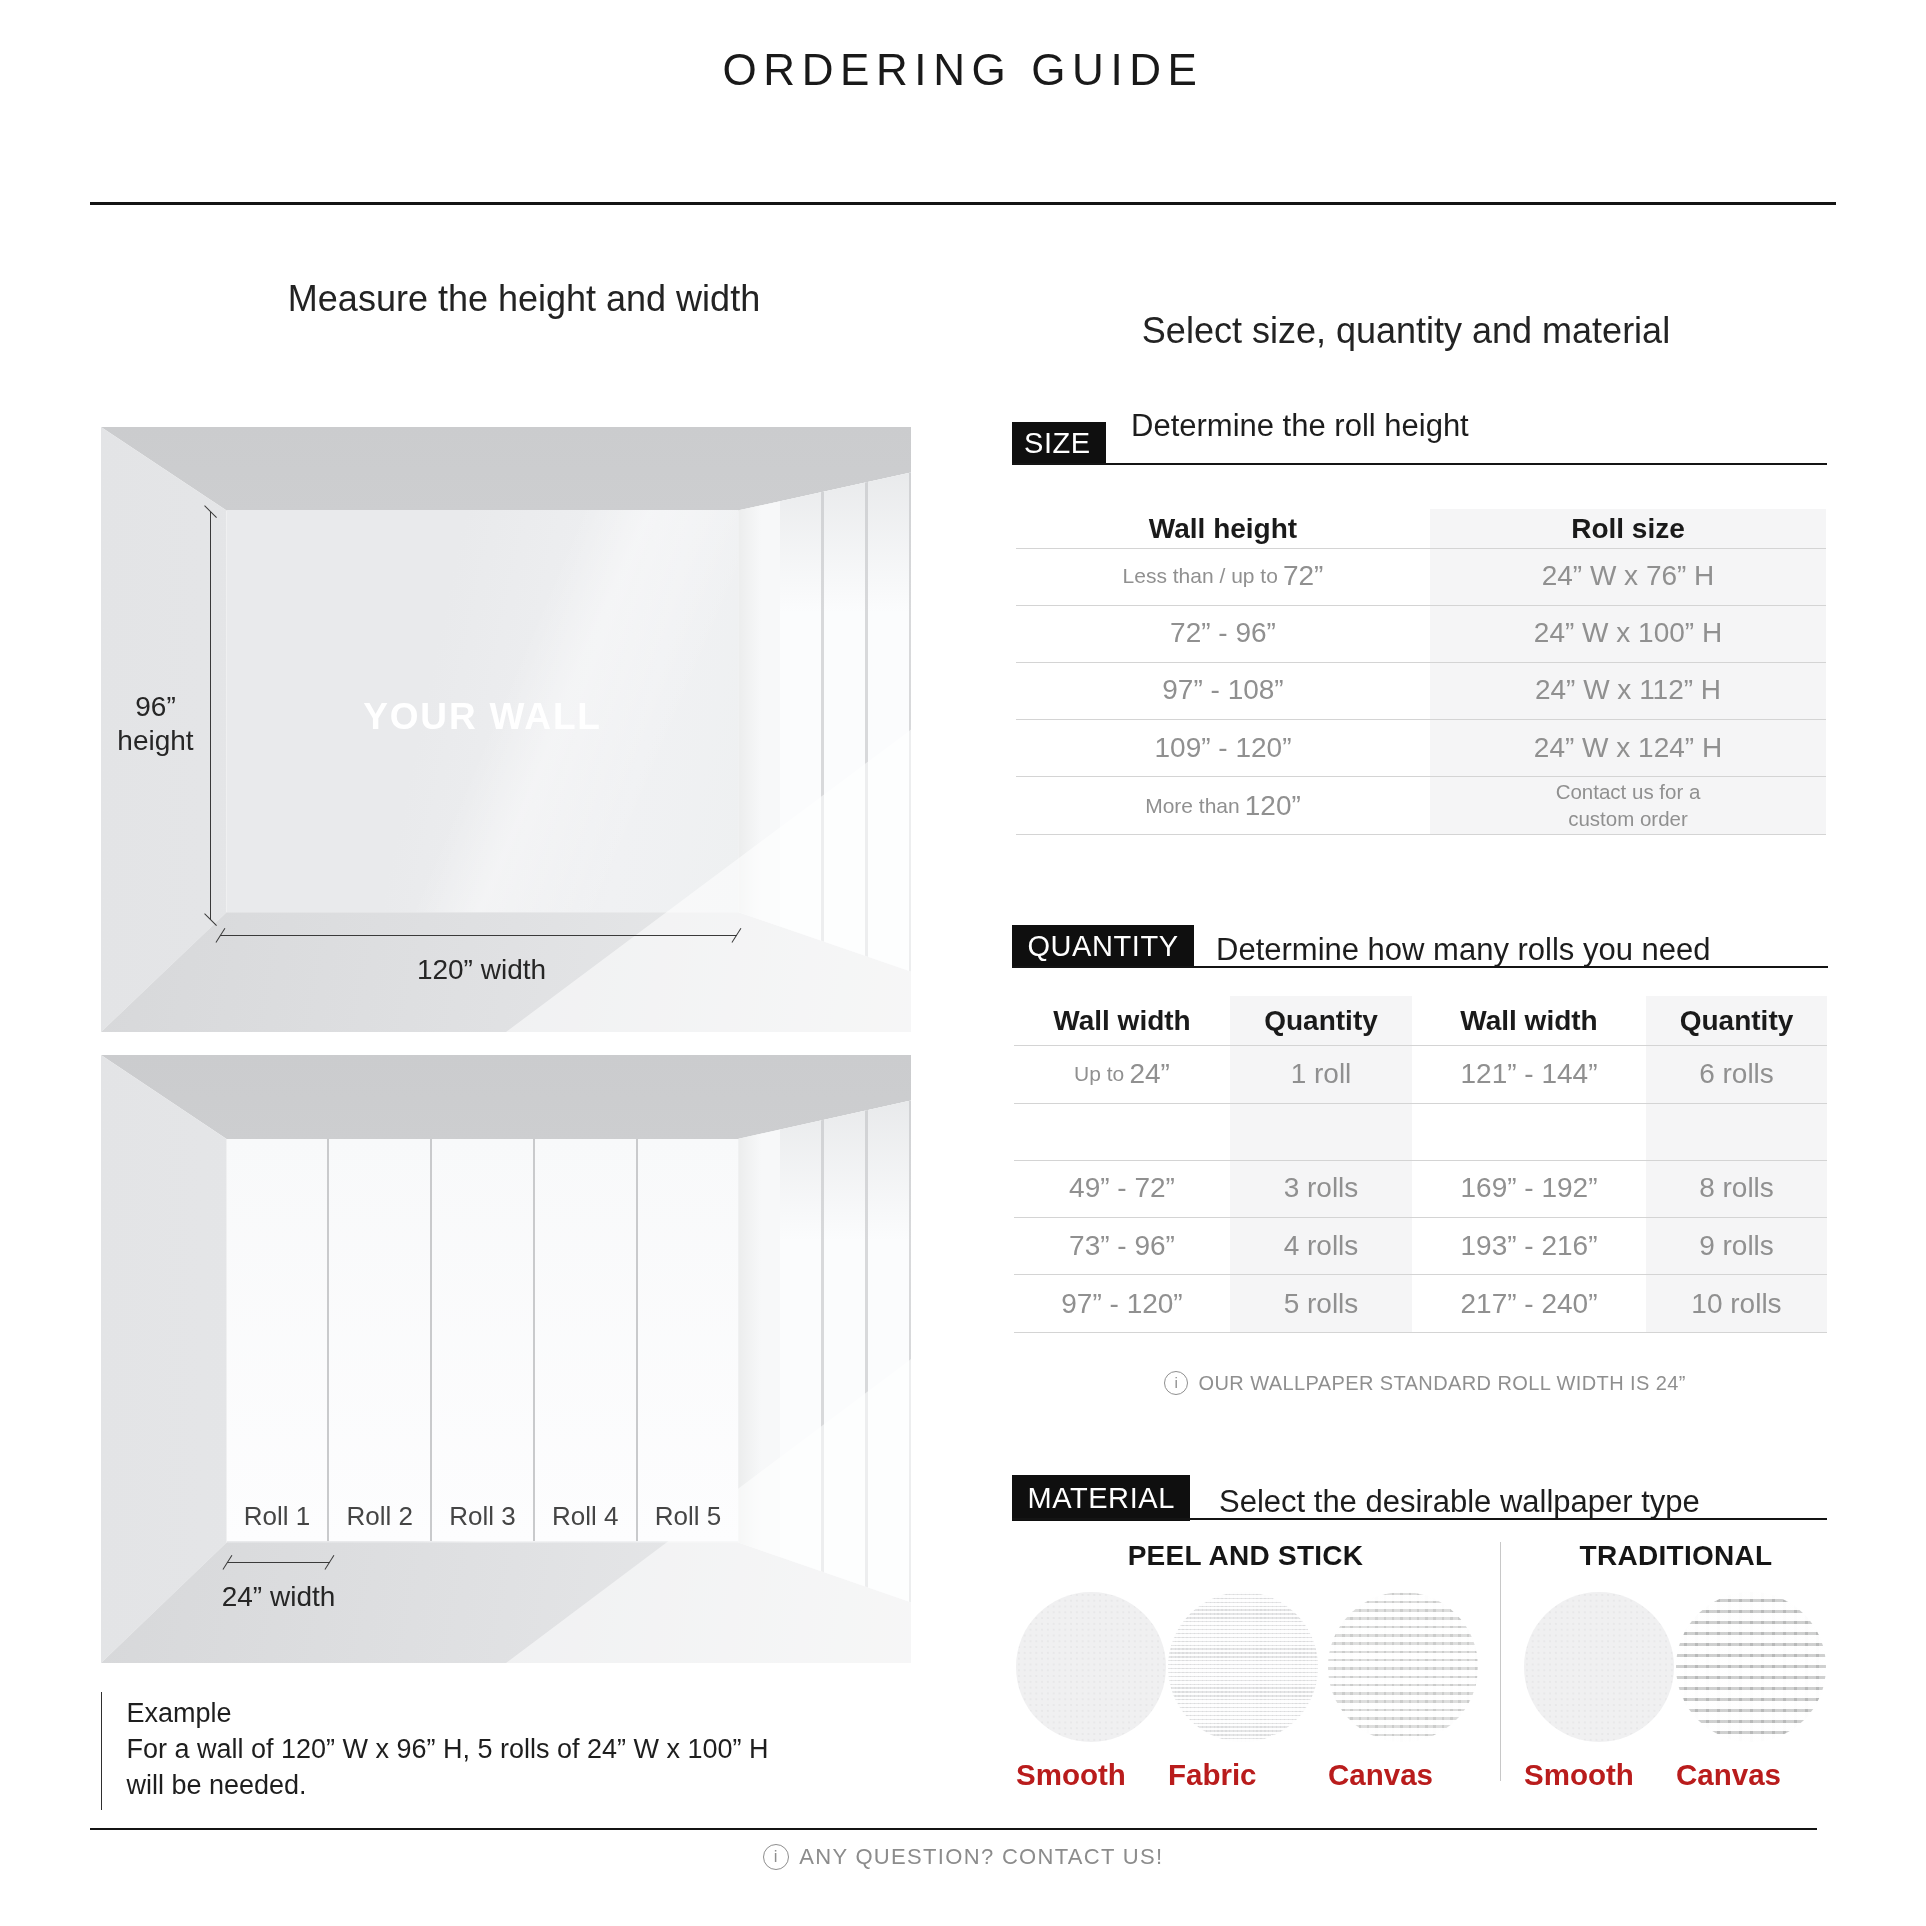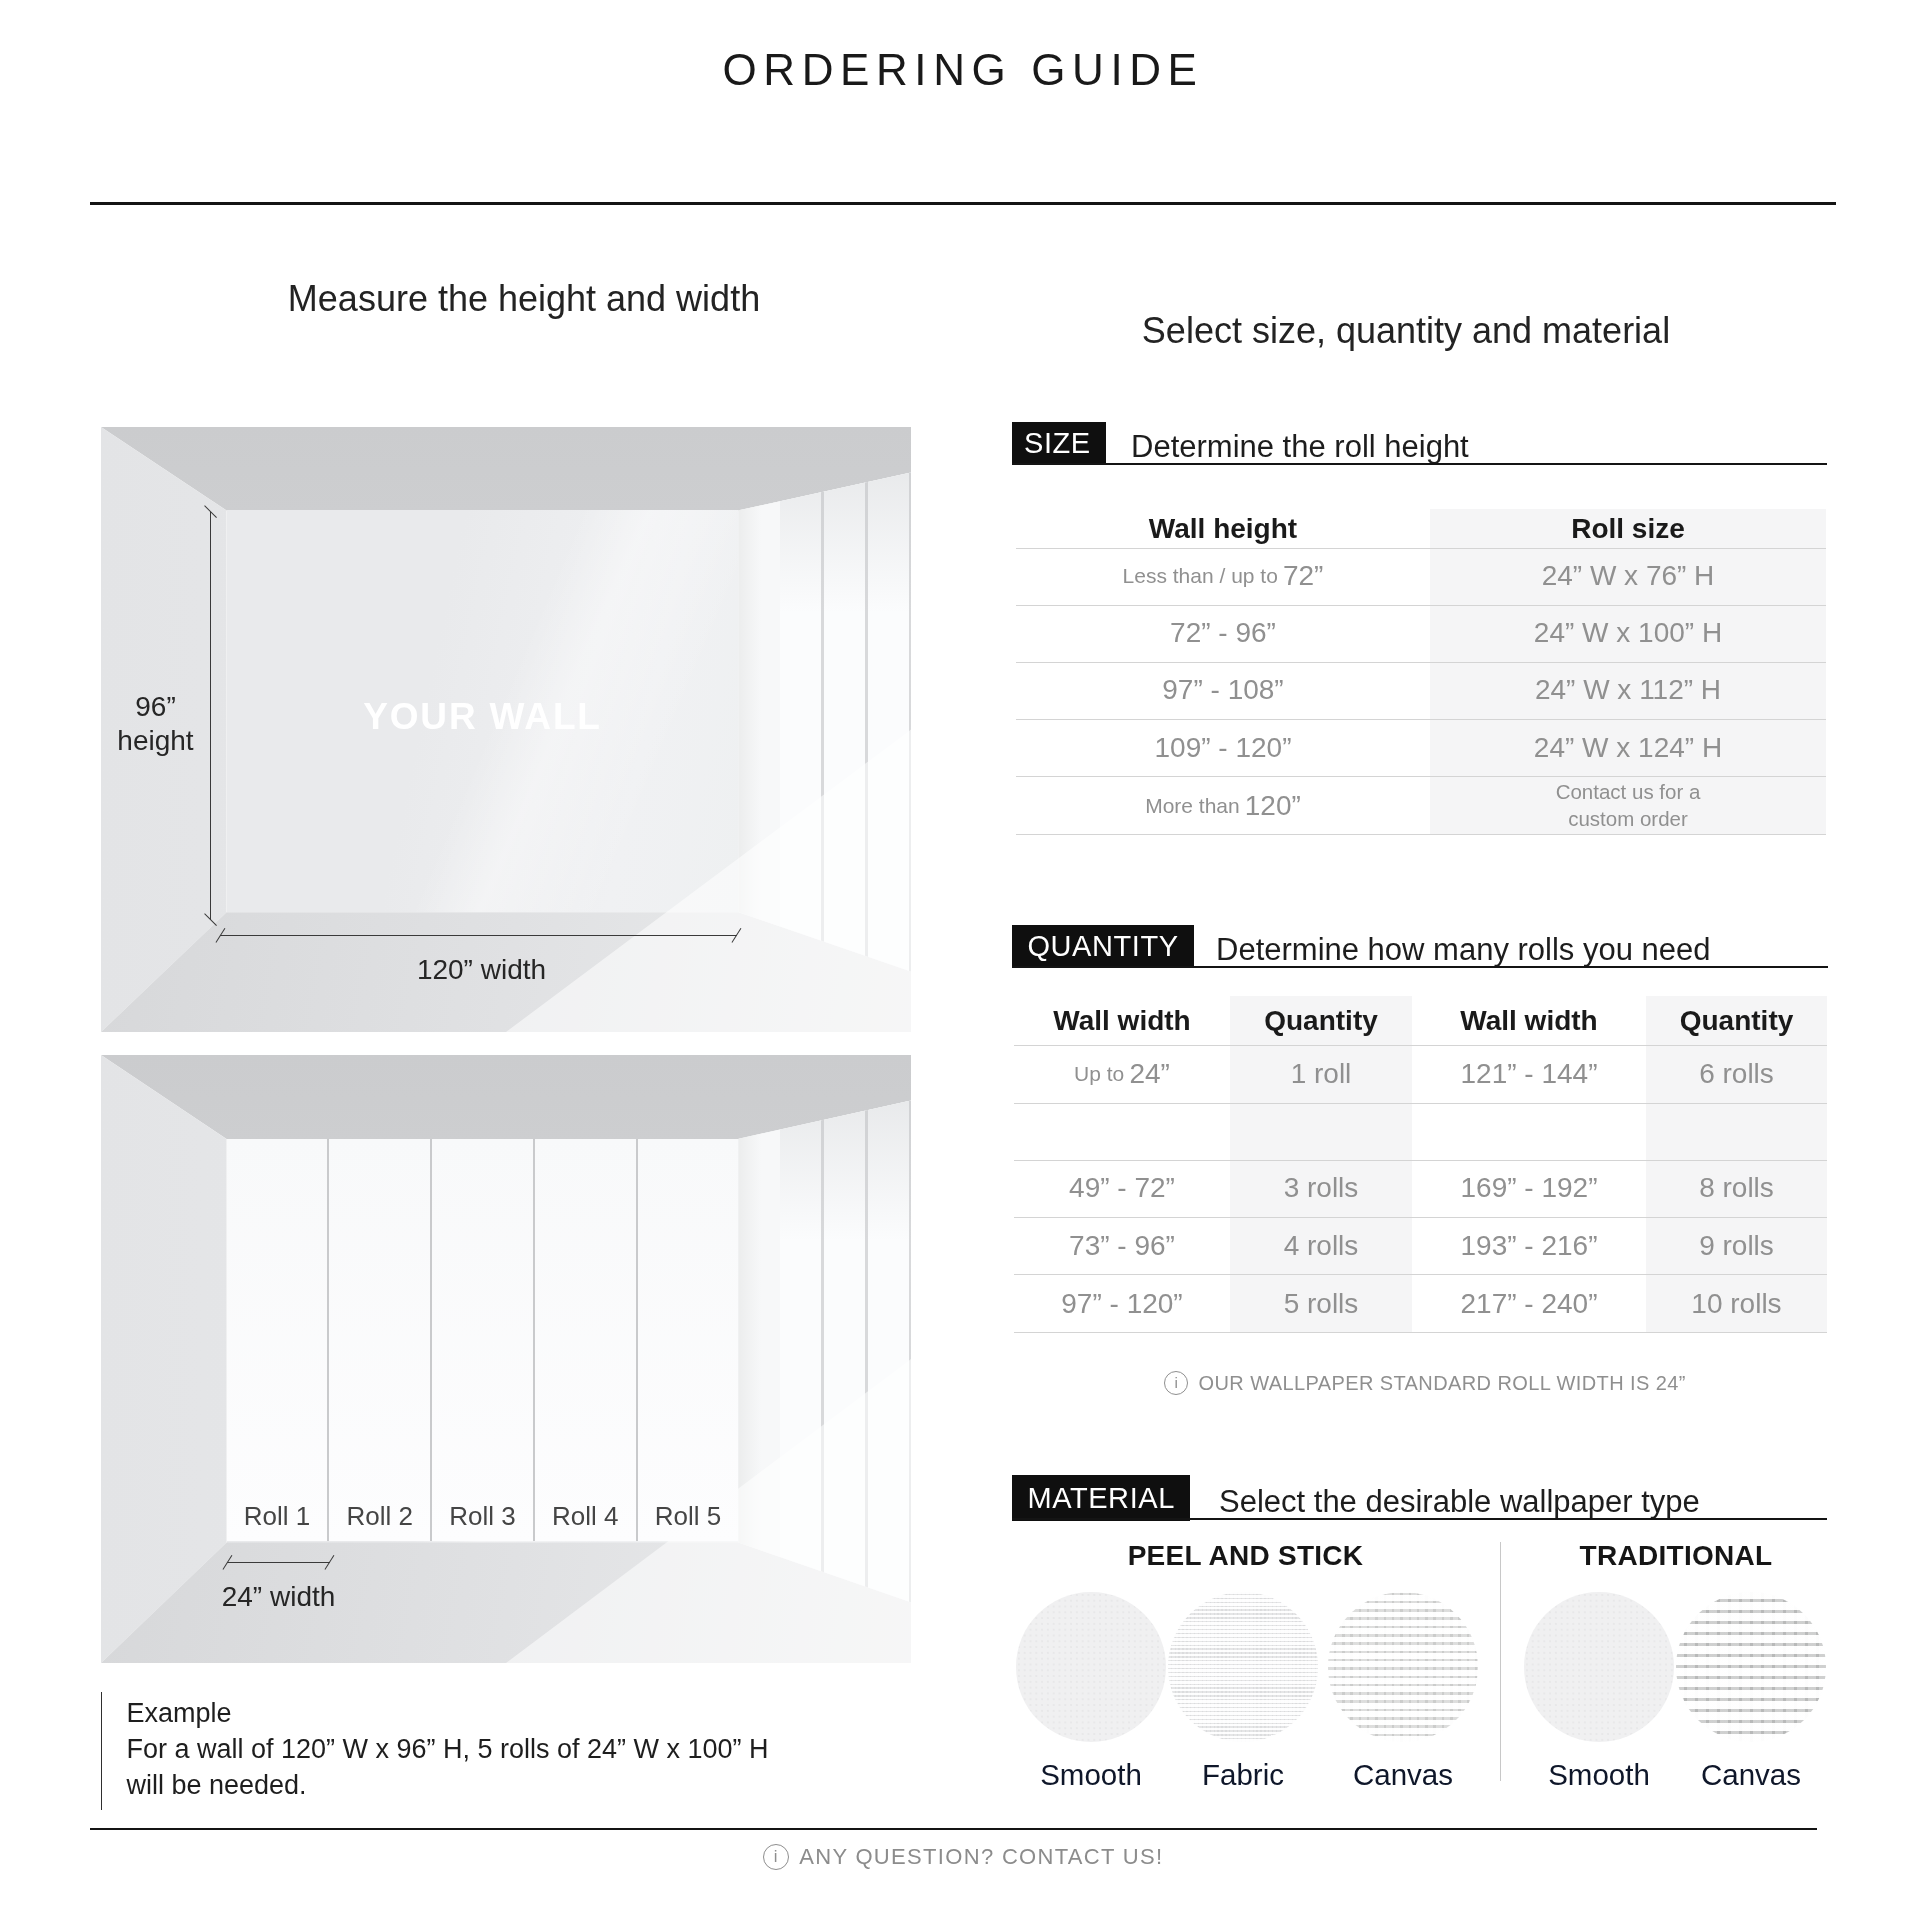--- a/index.html
+++ b/index.html
@@ -54,21 +54,21 @@
 
   
   .example{left:101px;top:1692px;width:809px;border-left:1.9px solid #2f2f2f;padding:2.6px 0 6.4px 24.4px;font-size:27px;line-height:1.34;color:#1e1e1e;}
 
   
   .badge{background:#0f0f0f;color:#ffffff;font-size:29px;font-weight:500;letter-spacing:.02em;padding:0 15.4px;display:flex;align-items:center;}
   .badge-size{left:1012px;top:422px;height:43px;padding-left:12px;}
   .badge-quantity{left:1012px;top:925px;height:43px;}
   .badge-material{left:1012px;top:1475px;height:46px;}
   .subtitle{font-size:31px;color:#1d1d1d;}
-  .sub-size{left:1131px;top:429px;}
+  .sub-size{left:1131px;top:408px;}
   .sub-quantity{left:1216px;top:932px;}
   .sub-material{left:1219px;top:1484px;}
   .sec-underline{height:1.9px;background:#141414;}
   .ul-size{left:1012px;top:463px;width:815px;}
   .ul-quantity{left:1012px;top:966px;width:816px;}
   .ul-material{left:1012px;top:1518px;width:815px;}
 
   
   .size-table{left:1016px;top:509px;width:810px;height:326px;}
   .size-col2-bg{position:absolute;left:414px;top:0;width:396px;height:326px;background:#f5f5f6;}
@@ -95,21 +95,21 @@
   .info-icon{width:22px;height:22px;border:1.9px solid #8f8f8f;border-radius:50%;color:#8f8f8f;font-size:15.4px;display:flex;align-items:center;justify-content:center;flex:0 0 auto;}
   .note-text{font-size:20px;letter-spacing:.02em;color:#8f8f8f;}
 
   
   .mat-group-title{font-size:28px;font-weight:700;color:#161616;text-align:center;letter-spacing:.01em;}
   .mg-peel{left:1021px;top:1540px;width:449px;}
   .mg-trad{left:1522px;top:1540px;width:308px;}
   .mat-divider{left:1500px;top:1542px;width:1.3px;height:239px;background:#c8c8c8;}
   .swatch{width:150px;height:150px;border-radius:50%;top:1592px;}
   .sw1{left:1016px;} .sw2{left:1168px;} .sw3{left:1328px;} .sw4{left:1524px;} .sw5{left:1676px;}
-  .sw-label{top:1758px;width:150px;text-align:center;font-size:29.5px;font-weight:400;color:#0f172a;}
+  .sw-label{top:1758px;width:150px;text-align:left;font-size:29.5px;font-weight:700;color:#b91c1c;}
   .tex-smooth{background-color:#f0f0f1;background-image:radial-gradient(rgba(120,120,125,.07) 1px,transparent 1px);background-size:5.8px 5.8px;}
   .tex-fabric{background-color:#f2f2f3;background-image:repeating-linear-gradient(0deg,rgba(255,255,255,.9) 0 2.6px,rgba(205,206,208,.45) 2.6px 3.9px),repeating-linear-gradient(90deg,rgba(255,255,255,.55) 0 2.6px,rgba(205,206,208,.30) 2.6px 3.9px);}
   .tex-canvas{background-color:#f0f0ef;background-image:repeating-linear-gradient(0deg,rgba(255,255,255,.95) 0 5.8px,rgba(180,181,180,.40) 5.8px 8.3px),repeating-linear-gradient(90deg,rgba(255,255,255,.60) 0 5.8px,rgba(180,181,180,.35) 5.8px 8.3px);}
   .tex-canvas-coarse{background-color:#ededec;background-image:repeating-linear-gradient(0deg,rgba(255,255,255,.95) 0 7.7px,rgba(158,160,160,.45) 7.7px 11px),repeating-linear-gradient(90deg,rgba(255,255,255,.60) 0 7.7px,rgba(158,160,160,.40) 7.7px 11px);}
 
   
   .footer{left:0;top:1844px;width:1926px;}
   .footer .info-icon{width:24.4px;height:24.4px;font-size:16.7px;border-color:#8e8e8e;color:#8e8e8e;}
   .footer-text{font-size:22px;letter-spacing:.06em;color:#8c8c8c;}
 </style>

